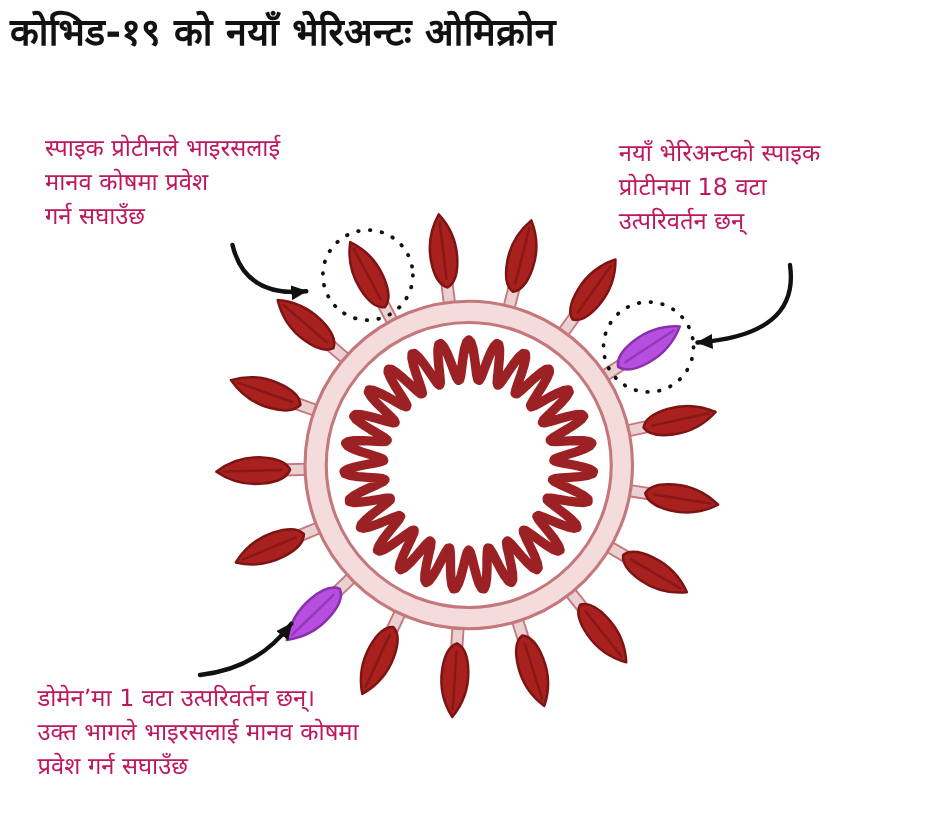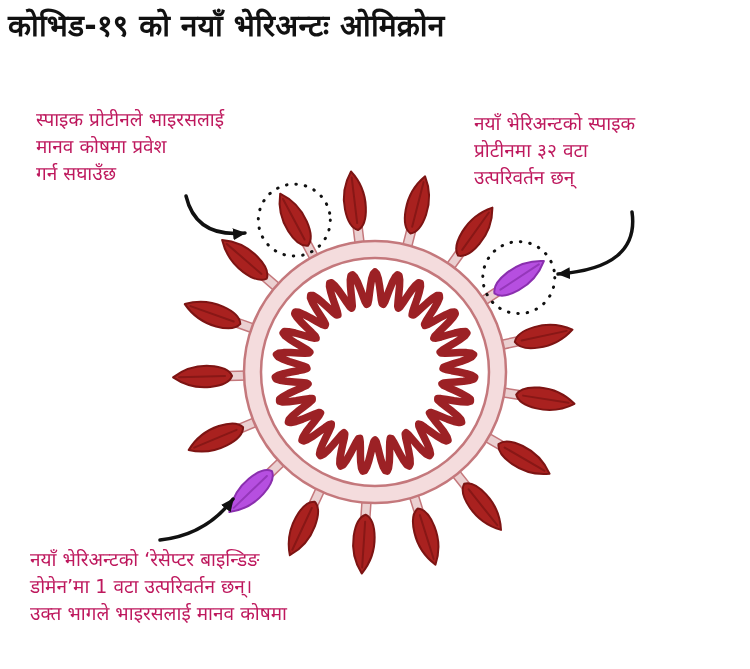--- a/index.html
+++ b/index.html
@@ -32,21 +32,21 @@
     white-space: nowrap;
   }
   .annotation {
     position: absolute;
     font-size: 19px;
     line-height: 27px;
     color: #be185d;
   }
   .annotation div { white-space: nowrap; }
   .ann-spike   { left: 36px;  top: 106px; }
-  .ann-variant { left: 474px; top: 110px; }
+  .ann-variant { left: 495px; top: 110px; }
   .ann-rbd     { left: 30px;  top: 546px; }
 </style>
 </head>
 <body>
 
 <div class="page">
 
   <svg id="virus-canvas" width="750" height="669" viewBox="0 0 750 669">
     <defs>
       <marker id="arrowhead" markerWidth="16" markerHeight="14" refX="12" refY="6" orient="auto" markerUnits="userSpaceOnUse">
@@ -161,23 +161,23 @@
   <div class="title">कोभिड-१९ को नयाँ भेरिअन्टः ओमिक्रोन</div>
 
   <div class="annotation ann-spike">
     <div>स्पाइक प्रोटीनले भाइरसलाई</div>
     <div>मानव कोषमा प्रवेश</div>
     <div>गर्न सघाउँछ</div>
   </div>
 
   <div class="annotation ann-variant">
     <div>नयाँ भेरिअन्टको स्पाइक</div>
-    <div>प्रोटीनमा ३२ वटा</div>
+    <div>प्रोटीनमा 18 वटा</div>
     <div>उत्परिवर्तन छन्</div>
   </div>
 
   <div class="annotation ann-rbd">
-    <div>नयाँ भेरिअन्टको ‘रेसेप्टर बाइन्डिङ</div>
     <div>डोमेन’मा 1 वटा उत्परिवर्तन छन्।</div>
     <div>उक्त भागले भाइरसलाई मानव कोषमा</div>
+    <div>प्रवेश गर्न सघाउँछ</div>
   </div>
 
 </div>
 
 </body></html>

